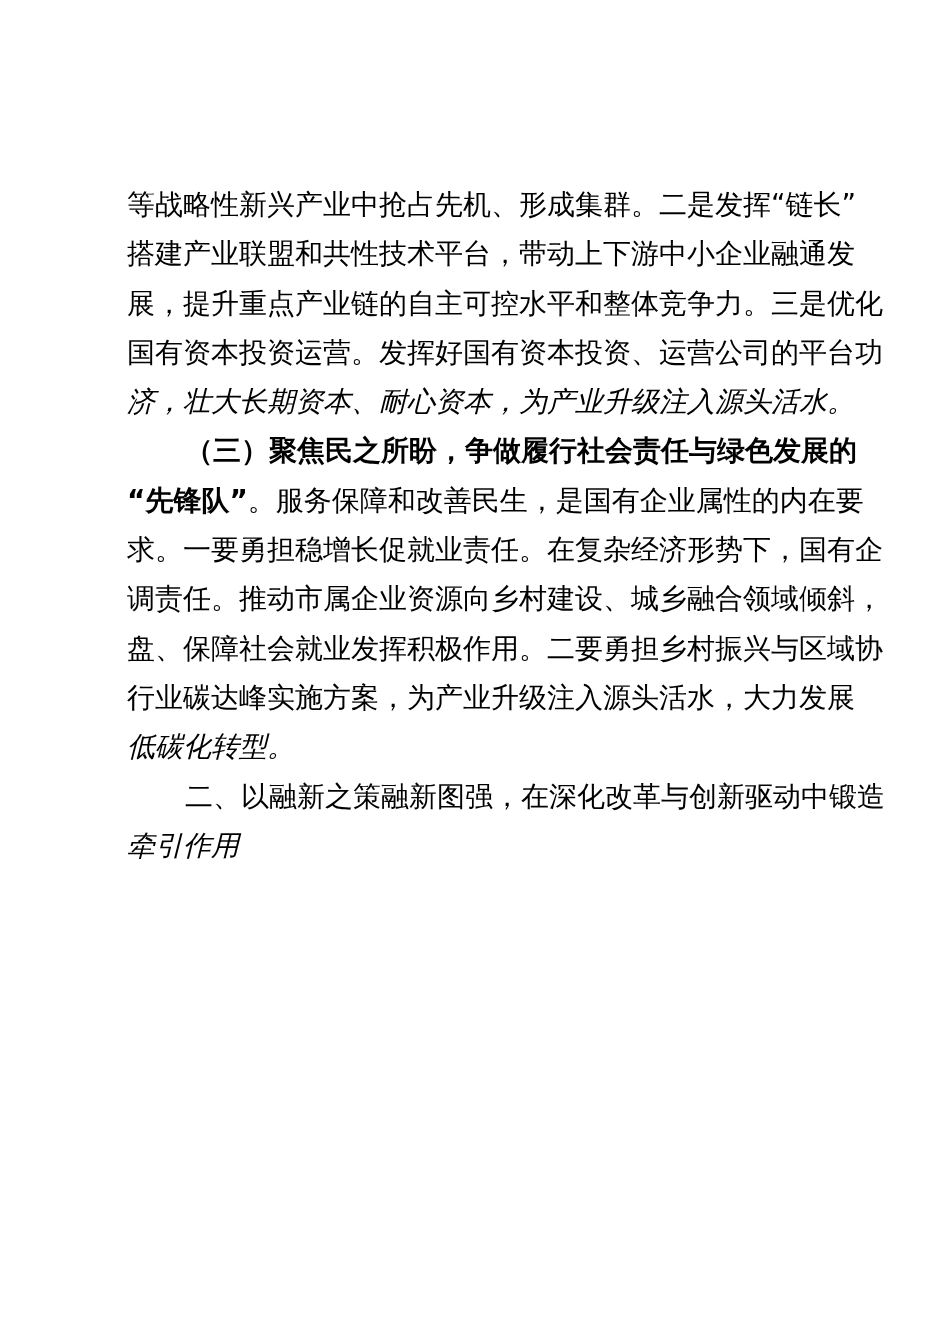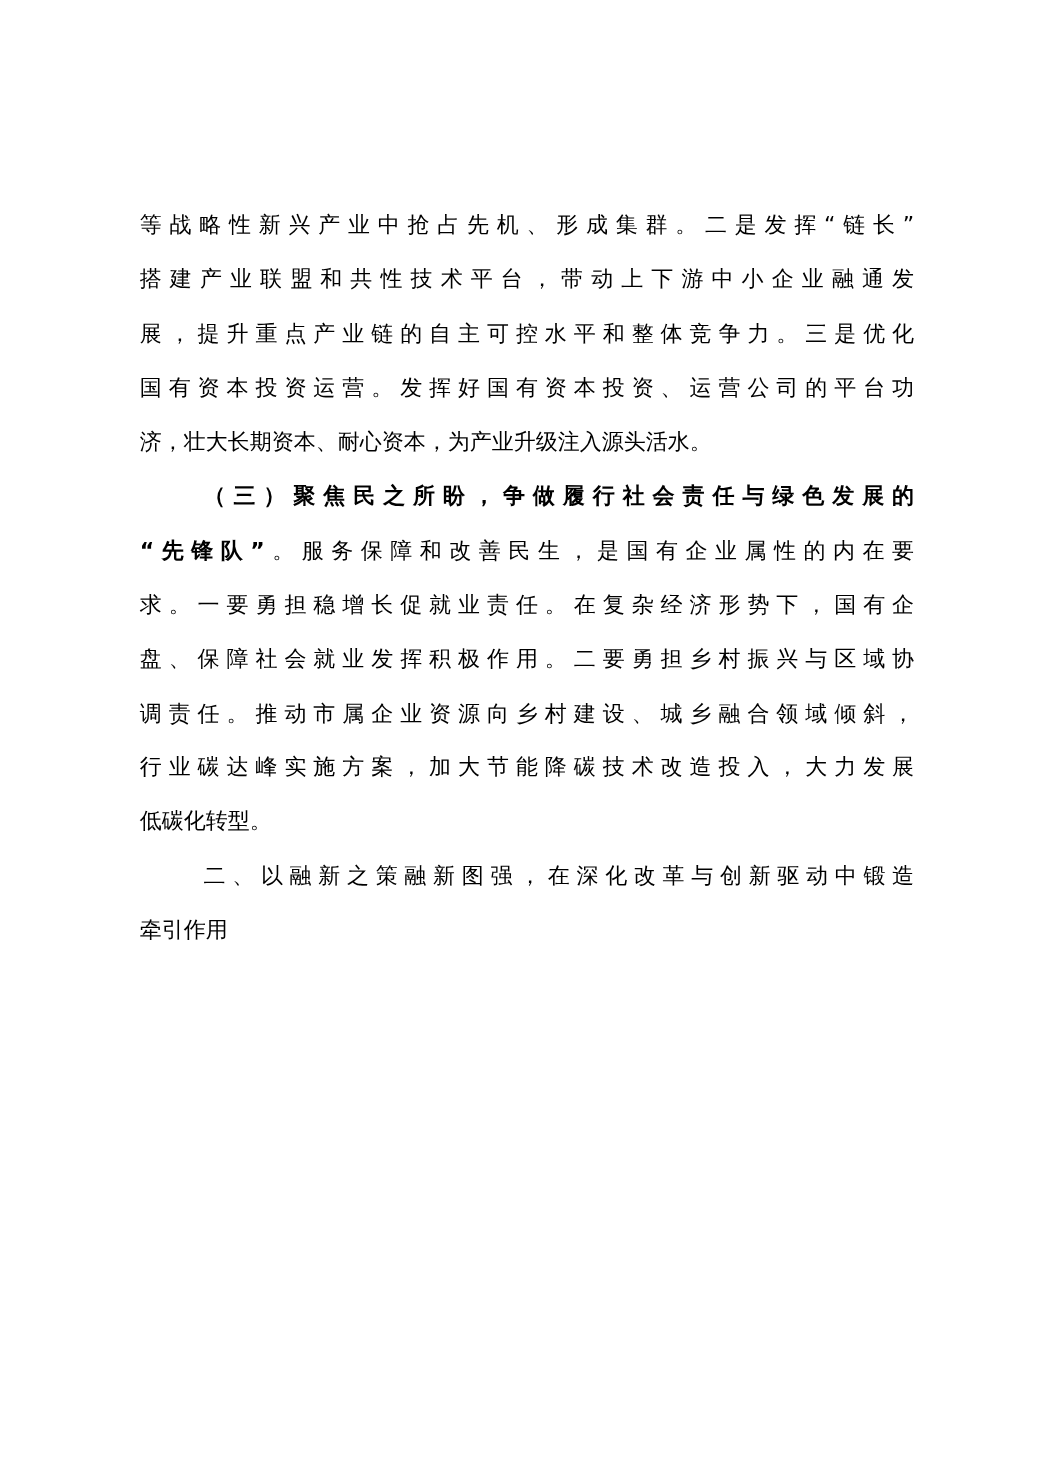--- a/index.html
+++ b/index.html
@@ -17,28 +17,29 @@
     }
     .page {
       position: absolute;
       left: 127px;
       top: 180px;
       width: 704px;
     }
     .line {
       height: 49.3px;
       line-height: 49.3px;
-      font-size: 20px;
+      font-size: 28px;
       white-space: nowrap;
       text-align: justify;
       text-align-last: justify;
       letter-spacing: 0;
     }
     .line.last {
       text-align-last: left;
+      font-style: italic;
     }
     .bold {
       font-weight: bold;
     }
   </style>
 </head>
 <body>
 
 <div class="page">
 
@@ -47,23 +48,23 @@
     <div class="line">搭建产业联盟和共性技术平台，带动上下游中小企业融通发</div>
     <div class="line">展，提升重点产业链的自主可控水平和整体竞争力。三是优化</div>
     <div class="line">国有资本投资运营。发挥好国有资本投资、运营公司的平台功</div>
     <div class="line last">济，壮大长期资本、耐心资本，为产业升级注入源头活水。</div>
   </div>
 
   <div>
     <div class="line bold" style="padding-left:58px;">（三）聚焦民之所盼，争做履行社会责任与绿色发展的</div>
     <div class="line"><span class="bold">“先锋队”</span><span>。服务保障和改善民生，是国有企业属性的内在要</span></div>
     <div class="line">求。一要勇担稳增长促就业责任。在复杂经济形势下，国有企</div>
+    <div class="line">调责任。推动市属企业资源向乡村建设、城乡融合领域倾斜，</div>
     <div class="line">盘、保障社会就业发挥积极作用。二要勇担乡村振兴与区域协</div>
-    <div class="line">调责任。推动市属企业资源向乡村建设、城乡融合领域倾斜，</div>
-    <div class="line">行业碳达峰实施方案，加大节能降碳技术改造投入，大力发展</div>
+    <div class="line">行业碳达峰实施方案，为产业升级注入源头活水，大力发展</div>
     <div class="line last">低碳化转型。</div>
   </div>
 
   <div>
     <div class="line" style="padding-left:58px;">二、以融新之策融新图强，在深化改革与创新驱动中锻造</div>
     <div class="line last">牵引作用</div>
   </div>
 
 </div>
 

